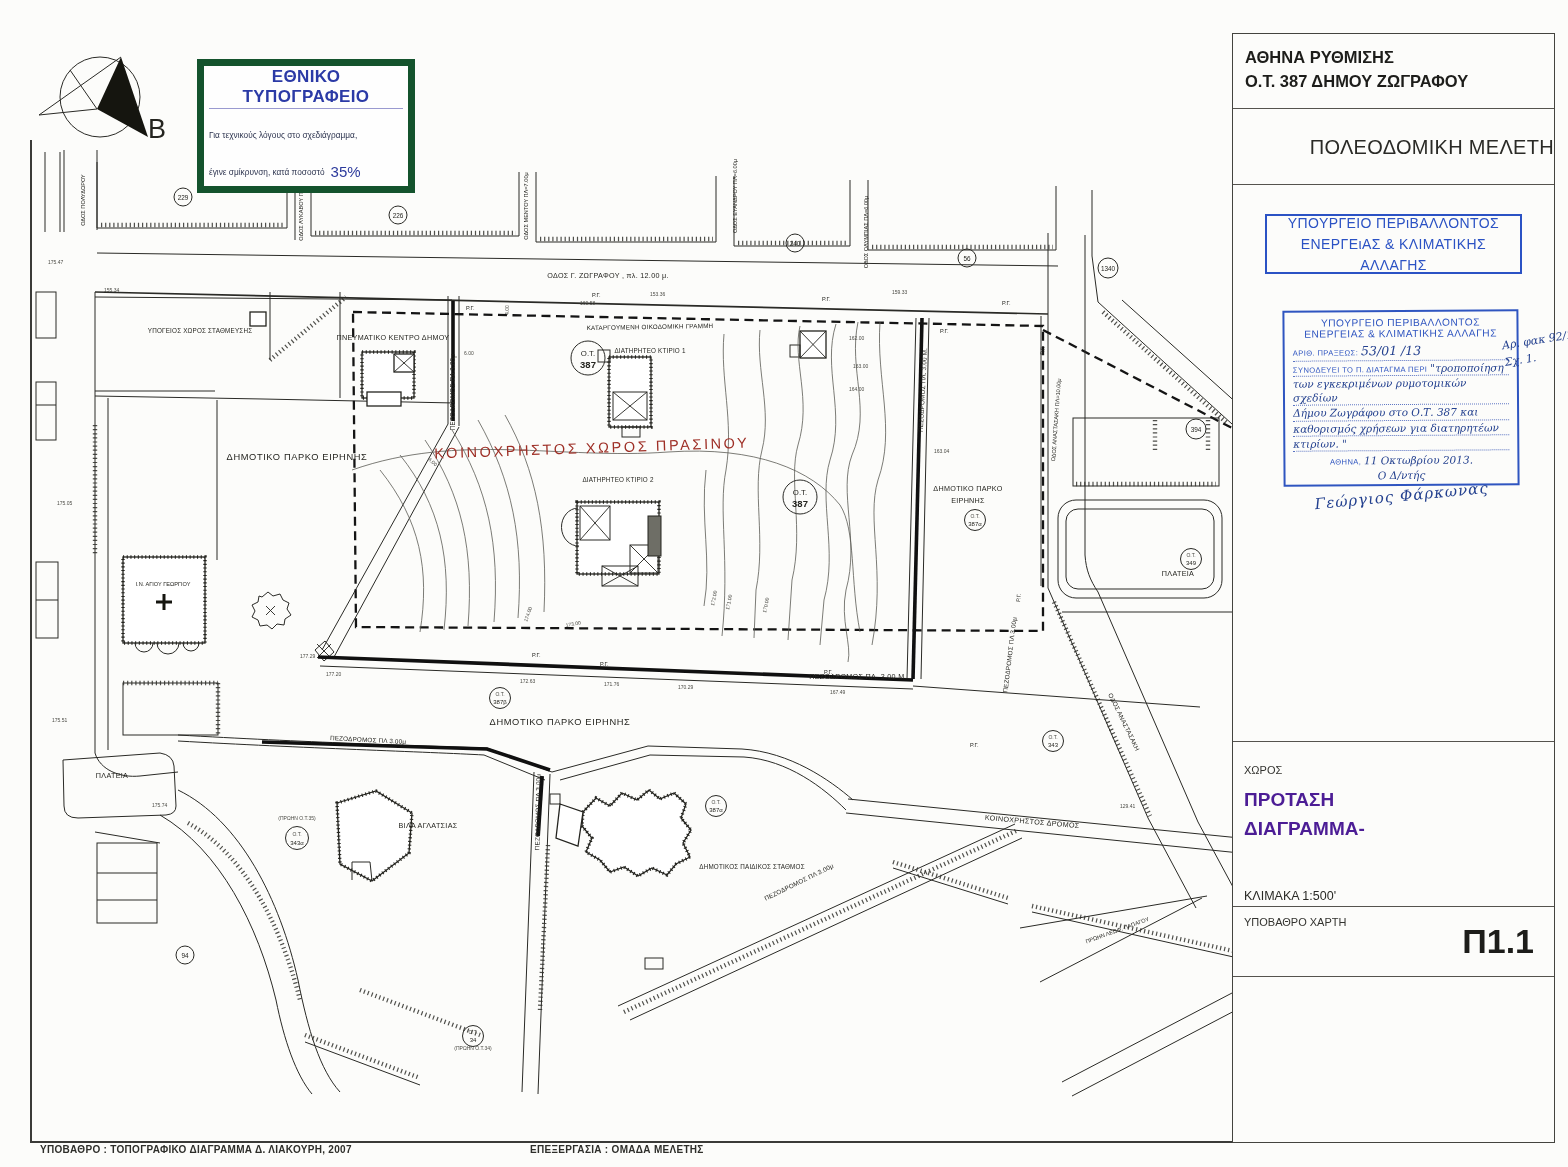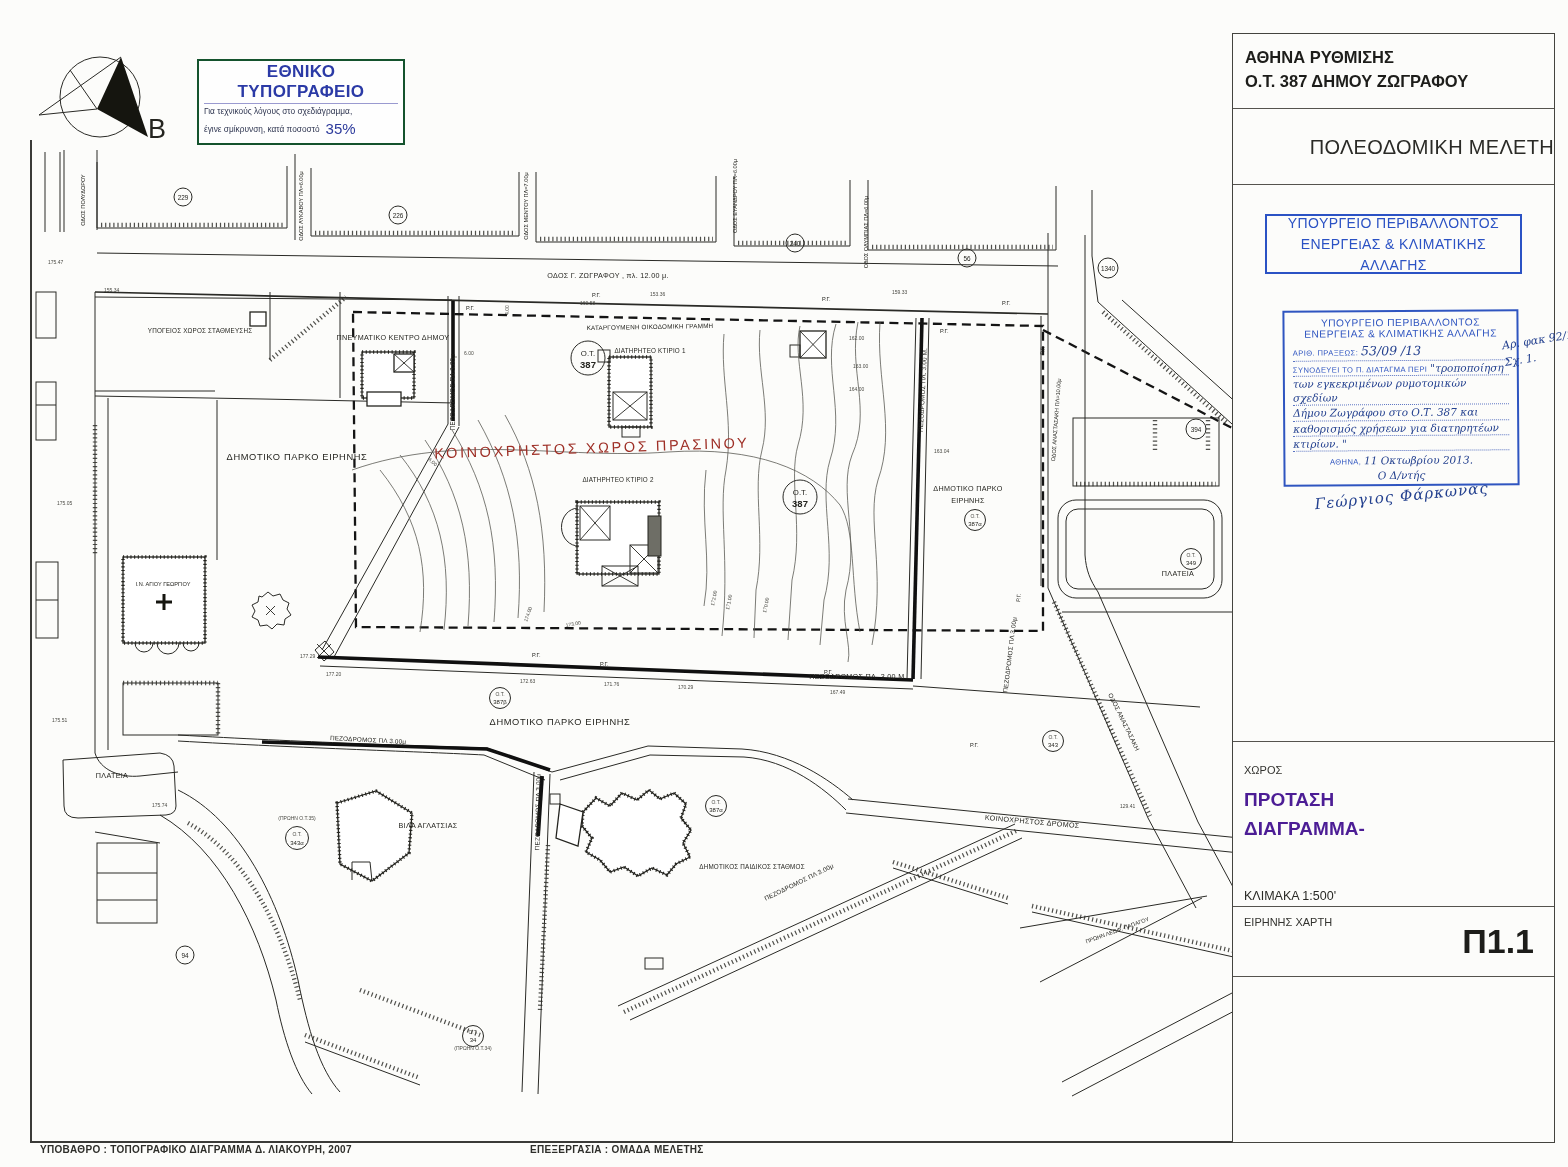--- a/index.html
+++ b/index.html
@@ -1,23 +1,23 @@
 <!DOCTYPE html>
 <html><head>
 <meta charset="utf-8">
 <style>
   html,body{margin:0;padding:0;background:#ffffff;}
   #page{position:relative;width:1568px;height:1167px;background:#fcfcfa;overflow:hidden;
         font-family:"Liberation Sans",sans-serif;color:#222;}
   
   .frame{position:absolute;background:#3b3b38;}
   
-  #notice{position:absolute;left:197px;top:59px;width:194px;border:2px solid #14532d;background:#fefefe;padding:1px 5px 3px 5px;}
+  #notice{position:absolute;left:197px;top:59px;width:194px;border:7px solid #14532d;background:#fefefe;padding:1px 5px 3px 5px;}
   #notice .nt{color:#2b3aa6;font-weight:bold;font-size:17px;text-align:center;letter-spacing:.4px;border-bottom:1px solid #9a9ad0;padding-bottom:1px;}
-  #notice .nl{font-size:8.3px;color:#2e3550;line-height:1.45;margin-top:1px;}
+  #notice .nl{font-size:8.3px;color:#2e3550;line-height:1.45;margin-top:20px;}
   #notice .np{font-size:15px;color:#2c3a9c;margin-left:6px;vertical-align:-2px;}
   
   #panel{position:absolute;left:1232px;top:33px;width:321px;height:1108px;border:1.6px solid #44443f;background:#fcfcfa;}
   .divider{position:absolute;left:0;right:0;border-top:1.3px solid #55534e;}
   .tb-title{position:absolute;left:12px;top:12px;font-size:16.5px;font-weight:bold;line-height:1.45;color:#1d1d1a;}
   .tb-sub{position:absolute;left:0;width:100%;top:102px;text-align:right;font-size:20px;color:#2a2a26;letter-spacing:.3px;}
   #ministry{position:absolute;left:32px;right:32px;top:180px;height:56px;border:2.2px solid #2b52c4;color:#2b52c4;
             display:flex;flex-direction:column;justify-content:center;text-align:center;font-size:14px;line-height:1.5;letter-spacing:.4px;}
   #stamp{position:absolute;left:50px;top:276px;width:236px;height:176px;border:2px solid #2f55c0;color:#2f55c0;padding:5px 8px;box-sizing:border-box;transform:rotate(-.4deg);}
   #stamp .sl{font-size:10.2px;text-align:center;letter-spacing:.5px;}
@@ -433,21 +433,21 @@
     <div id="ministry">
       <div>ΥΠΟΥΡΓΕΙΟ  ΠΕΡιΒΑΛΛΟΝΤΟΣ</div>
       <div>ΕΝΕΡΓΕιΑΣ  &amp;  ΚΛΙΜΑΤΙΚΗΣ  ΑΛΛΑΓΗΣ</div>
     </div>
 
     <div id="stamp">
       <div class="sl">ΥΠΟΥΡΓΕΙΟ  ΠΕΡΙΒΑΛΛΟΝΤΟΣ</div>
       <div class="sl">ΕΝΕΡΓΕΙΑΣ  &amp;  ΚΛΙΜΑΤΙΚΗΣ  ΑΛΛΑΓΗΣ</div>
       <div class="hrow" style="margin-top:4px">
         <span class="lab">ΑΡΙΘ. ΠΡΑΞΕΩΣ:</span>
-        <span class="hand hv">53/09 /13</span>
+        <span class="hand hv">53/01 /13</span>
       </div>
       <div class="hrow">
         <span class="lab">ΣΥΝΟΔΕΥΕΙ ΤΟ Π. ΔΙΑΤΑΓΜΑ ΠΕΡΙ</span>
         <span class="hand">"τροποποίηση</span>
       </div>
       <div class="hrow hand">των εγκεκριμένων ρυμοτομικών σχεδίων</div>
       <div class="hrow hand">Δήμου Ζωγράφου στο  Ο.Τ. 387  και</div>
       <div class="hrow hand">καθορισμός  χρήσεων  για  διατηρητέων</div>
       <div class="hrow hand">κτιρίων. "</div>
       <div class="daterow">
@@ -464,21 +464,21 @@
     </div>
 
     <div class="divider" style="top:707px"></div>
     <div class="thema-label">ΧΩΡΟΣ</div>
     <div class="thema-text">
       <div>ΠΡΟΤΑΣΗ</div>
       <div>ΔΙΑΓΡΑΜΜΑ-</div>
     </div>
     <div class="scale">ΚΛΙΜΑΚΑ 1:500'</div>
     <div class="divider" style="top:872px"></div>
-    <div class="mapno-label">ΕΙΡΗΝΗΣ ΧΑΡΤΗ</div>
+    <div class="mapno-label">ΥΠΟΒΑΘΡΟ ΧΑΡΤΗ</div>
     <div class="mapno">Π1.1</div>
     <div class="divider" style="top:942px"></div>
   </div>
 
   <div class="footer-text" style="left:40px">ΥΠΟΒΑΘΡΟ : ΤΟΠΟΓΡΑΦΙΚΟ ΔΙΑΓΡΑΜΜΑ Δ. ΛΙΑΚΟΥΡΗ, 2007</div>
   <div class="footer-text" style="left:530px">ΕΠΕΞΕΡΓΑΣΙΑ : ΟΜΑΔΑ ΜΕΛΕΤΗΣ</div>
 
 </div>
 
 </body></html>

